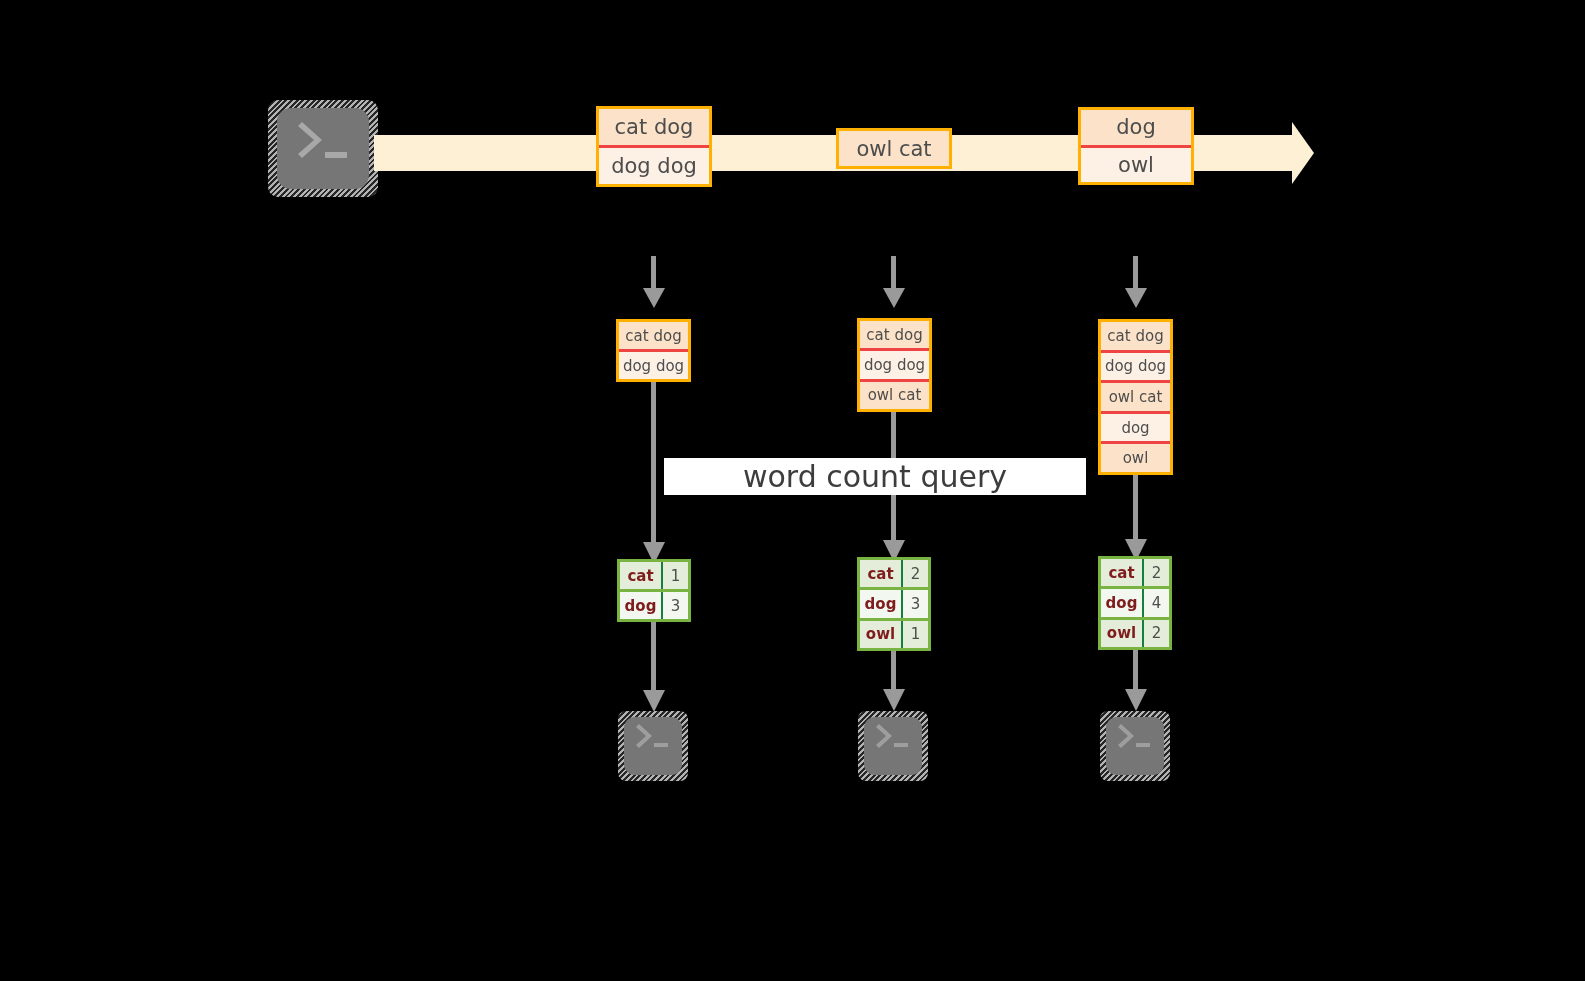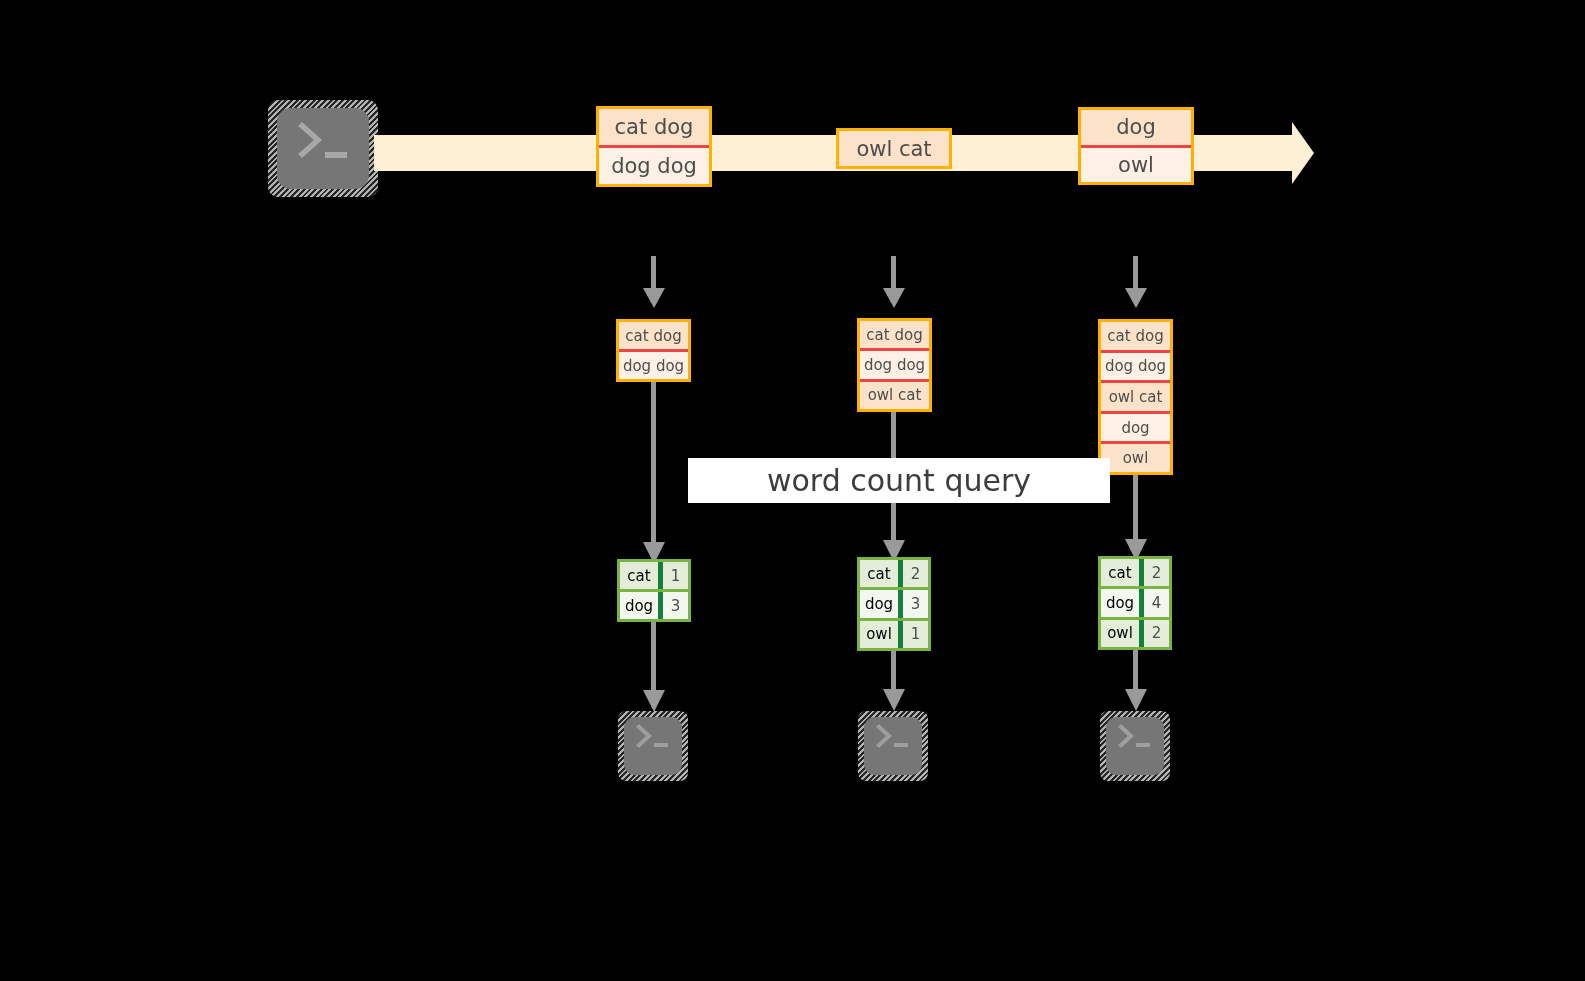--- a/index.html
+++ b/index.html
@@ -91,22 +91,23 @@
   }
   .gbox .grow + .grow { border-top: 3px solid #79b341; }
   .gbox .grow.dark  { background: #e3edda; }
   .gbox .grow.light { background: #f2f7ef; }
   .gbox .gkey {
     flex: 0 0 auto;
     display: flex;
     align-items: center;
     justify-content: center;
     box-sizing: border-box;
-    border-right: 5px solid #15803d;
-    color: #000000;
+    border-right: 2px solid #15803d;
+    color: #7f1d1d;
+    font-weight: bold;
   }
   .gbox .gval {
     flex: 1 1 auto;
     display: flex;
     align-items: center;
     justify-content: center;
     box-sizing: border-box;
     color: #4d4d4d;
   }
 
@@ -275,17 +276,17 @@
   <div class="vhead" style="left:1125px; top:689px; border-width:22px 11px 0 11px;"></div>
 
   <div class="term" style="left:1100px; top:711px; width:70px; height:70px; border-radius:8px;">
     <div class="term-inner" style="left:6px; top:6px; right:6px; bottom:6px; border-radius:11px;"></div>
     <svg class="term-glyphs" viewBox="0 0 70 70">
       <path d="M18 16 L28 25 L18 34 L21 37 L34 25 L21 13 Z" fill="#9e9e9e"></path>
       <rect x="36" y="32" width="14" height="4" fill="#9e9e9e"></rect>
     </svg>
   </div>
 
-  <div class="label-band" style="left:688px; top:458px; width:422px; height:45px; font-size:30px;">
+  <div class="label-band" style="left:664px; top:458px; width:422px; height:37px; font-size:30px;">
     <span>word count query</span>
   </div>
 
 </div>
 
 </body></html>

